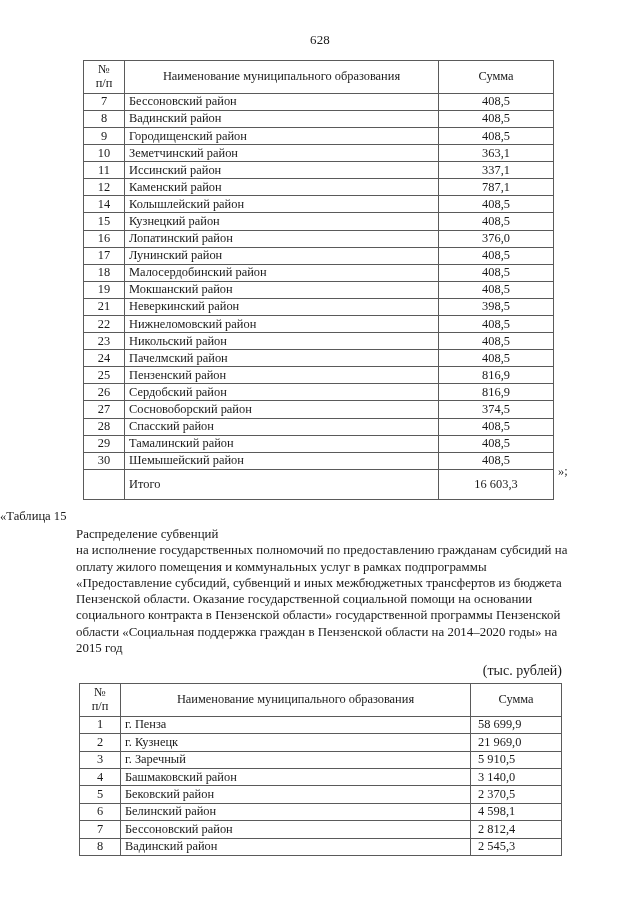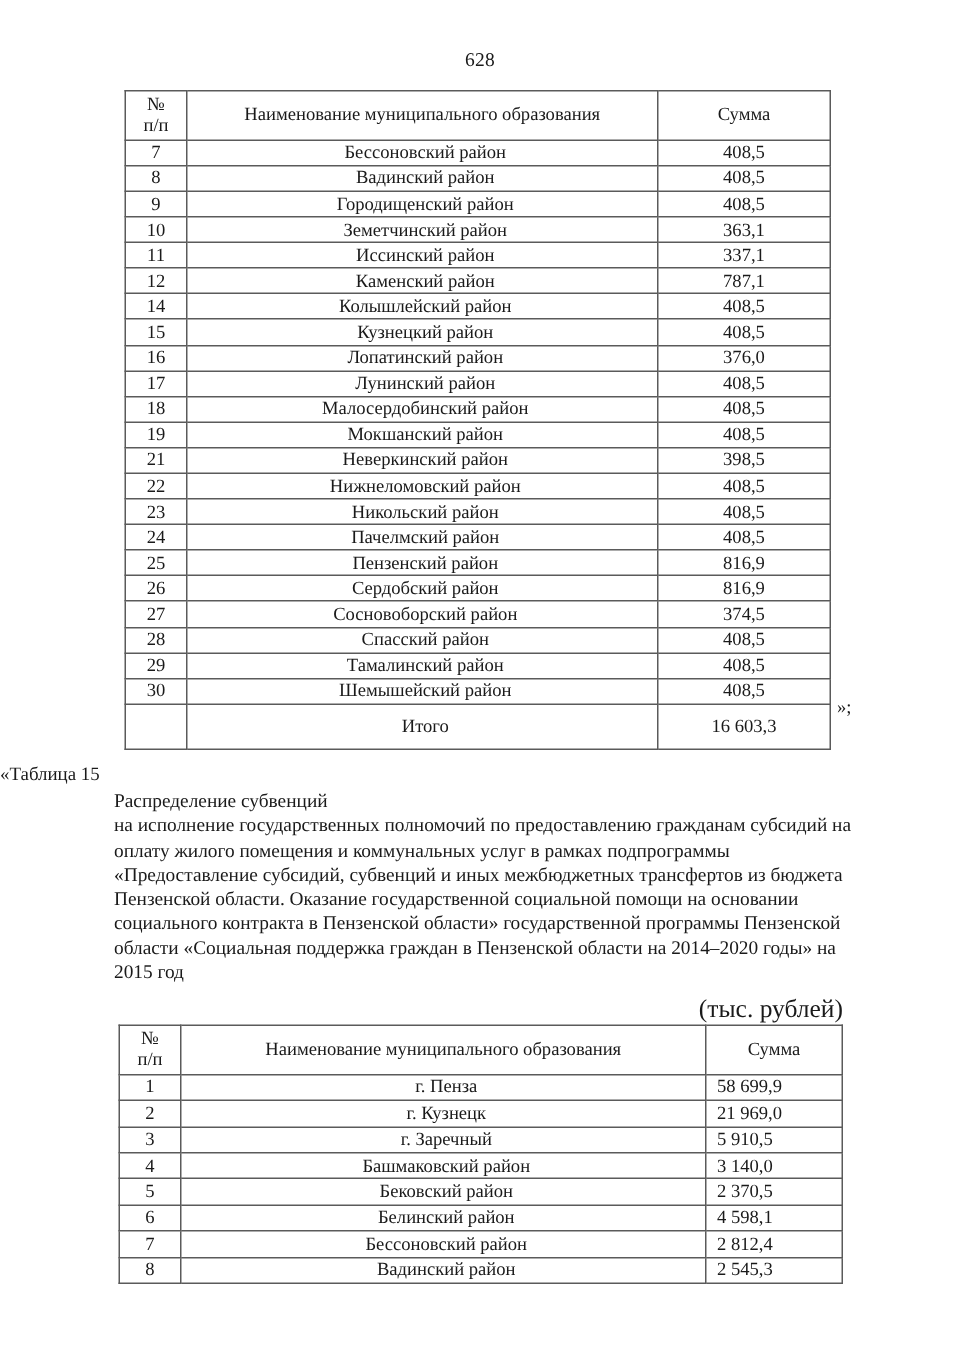--- a/index.html
+++ b/index.html
@@ -44,21 +44,21 @@
   table.doc-table td, table.doc-table th {
     border: 1px solid #5a5a5a;
     padding: 0;
     font-weight: normal;
     vertical-align: middle;
   }
   .c-num {
     text-align: center;
   }
   .c-name {
-    text-align: center;
+    text-align: left;
     padding-left: 4px !important;
   }
   .c-sum-center {
     text-align: center;
   }
   .c-sum-left {
     text-align: left;
     padding-left: 7px !important;
     margin-left: 24px;
   }
@@ -121,21 +121,21 @@
   }
   .title-block .main-title {
     display: block;
   }
   .units-note {
     position: absolute;
     left: 0;
     top: 663px;
     width: 562px;
     text-align: right;
-    font-size: 17px;
+    font-size: 14px;
   }
 
   
   .table2-wrap {
     position: absolute;
     left: 79px;
     top: 683px;
   }
   table.t2 { width: 482px; }
   table.t2 col.col-num  { width: 41px; }

